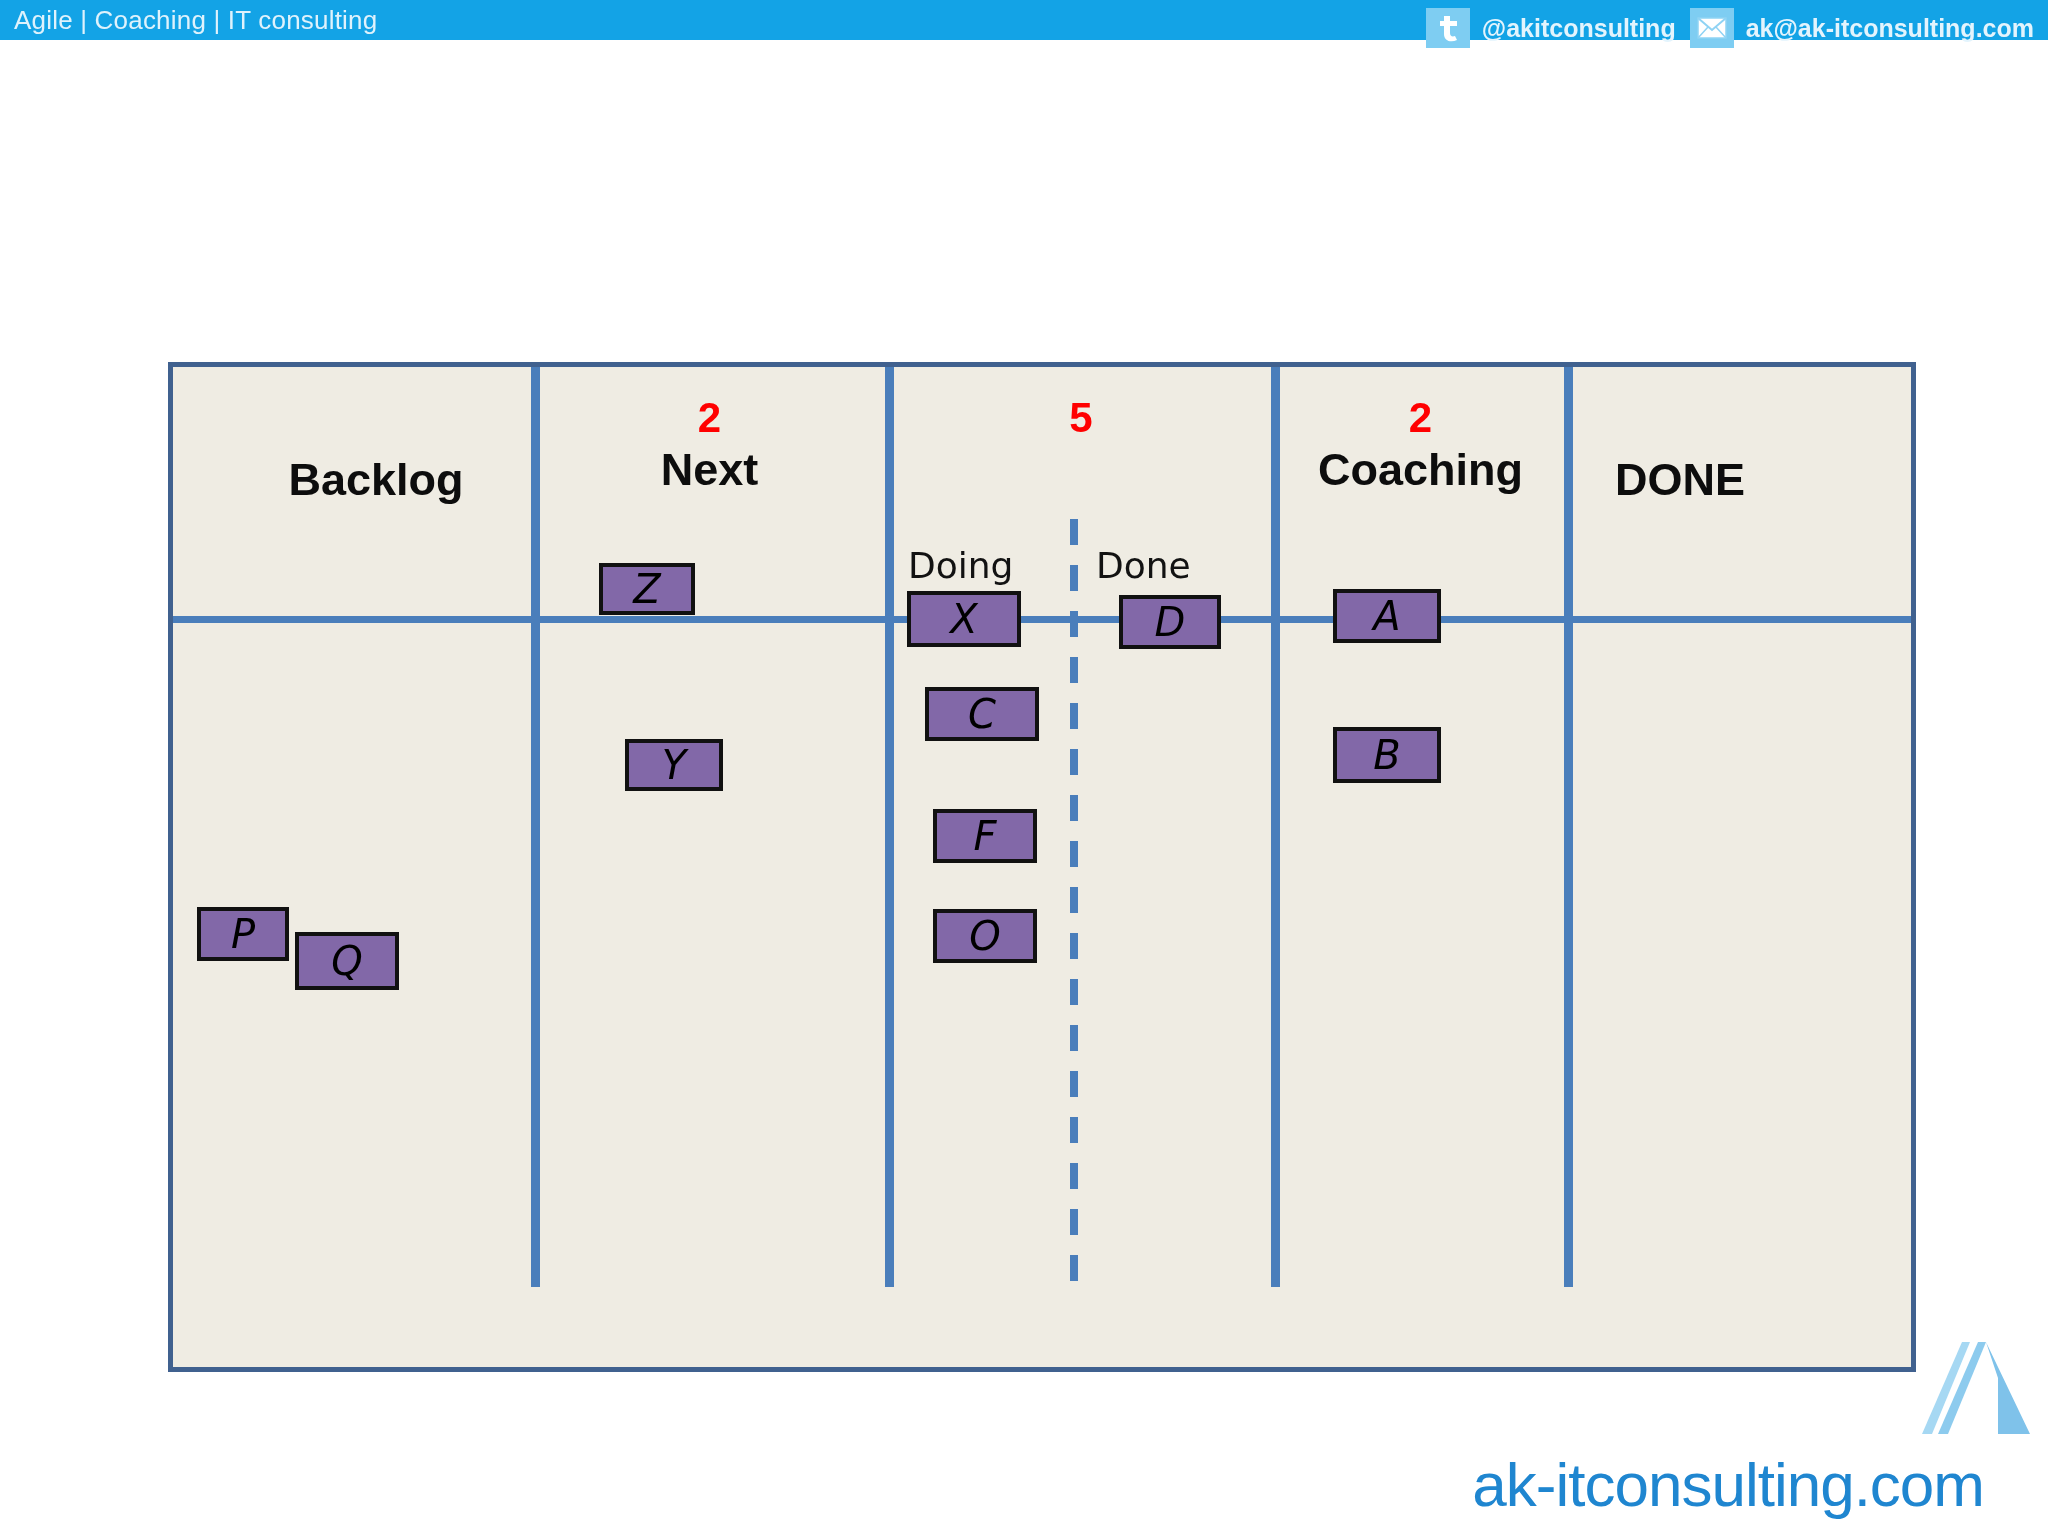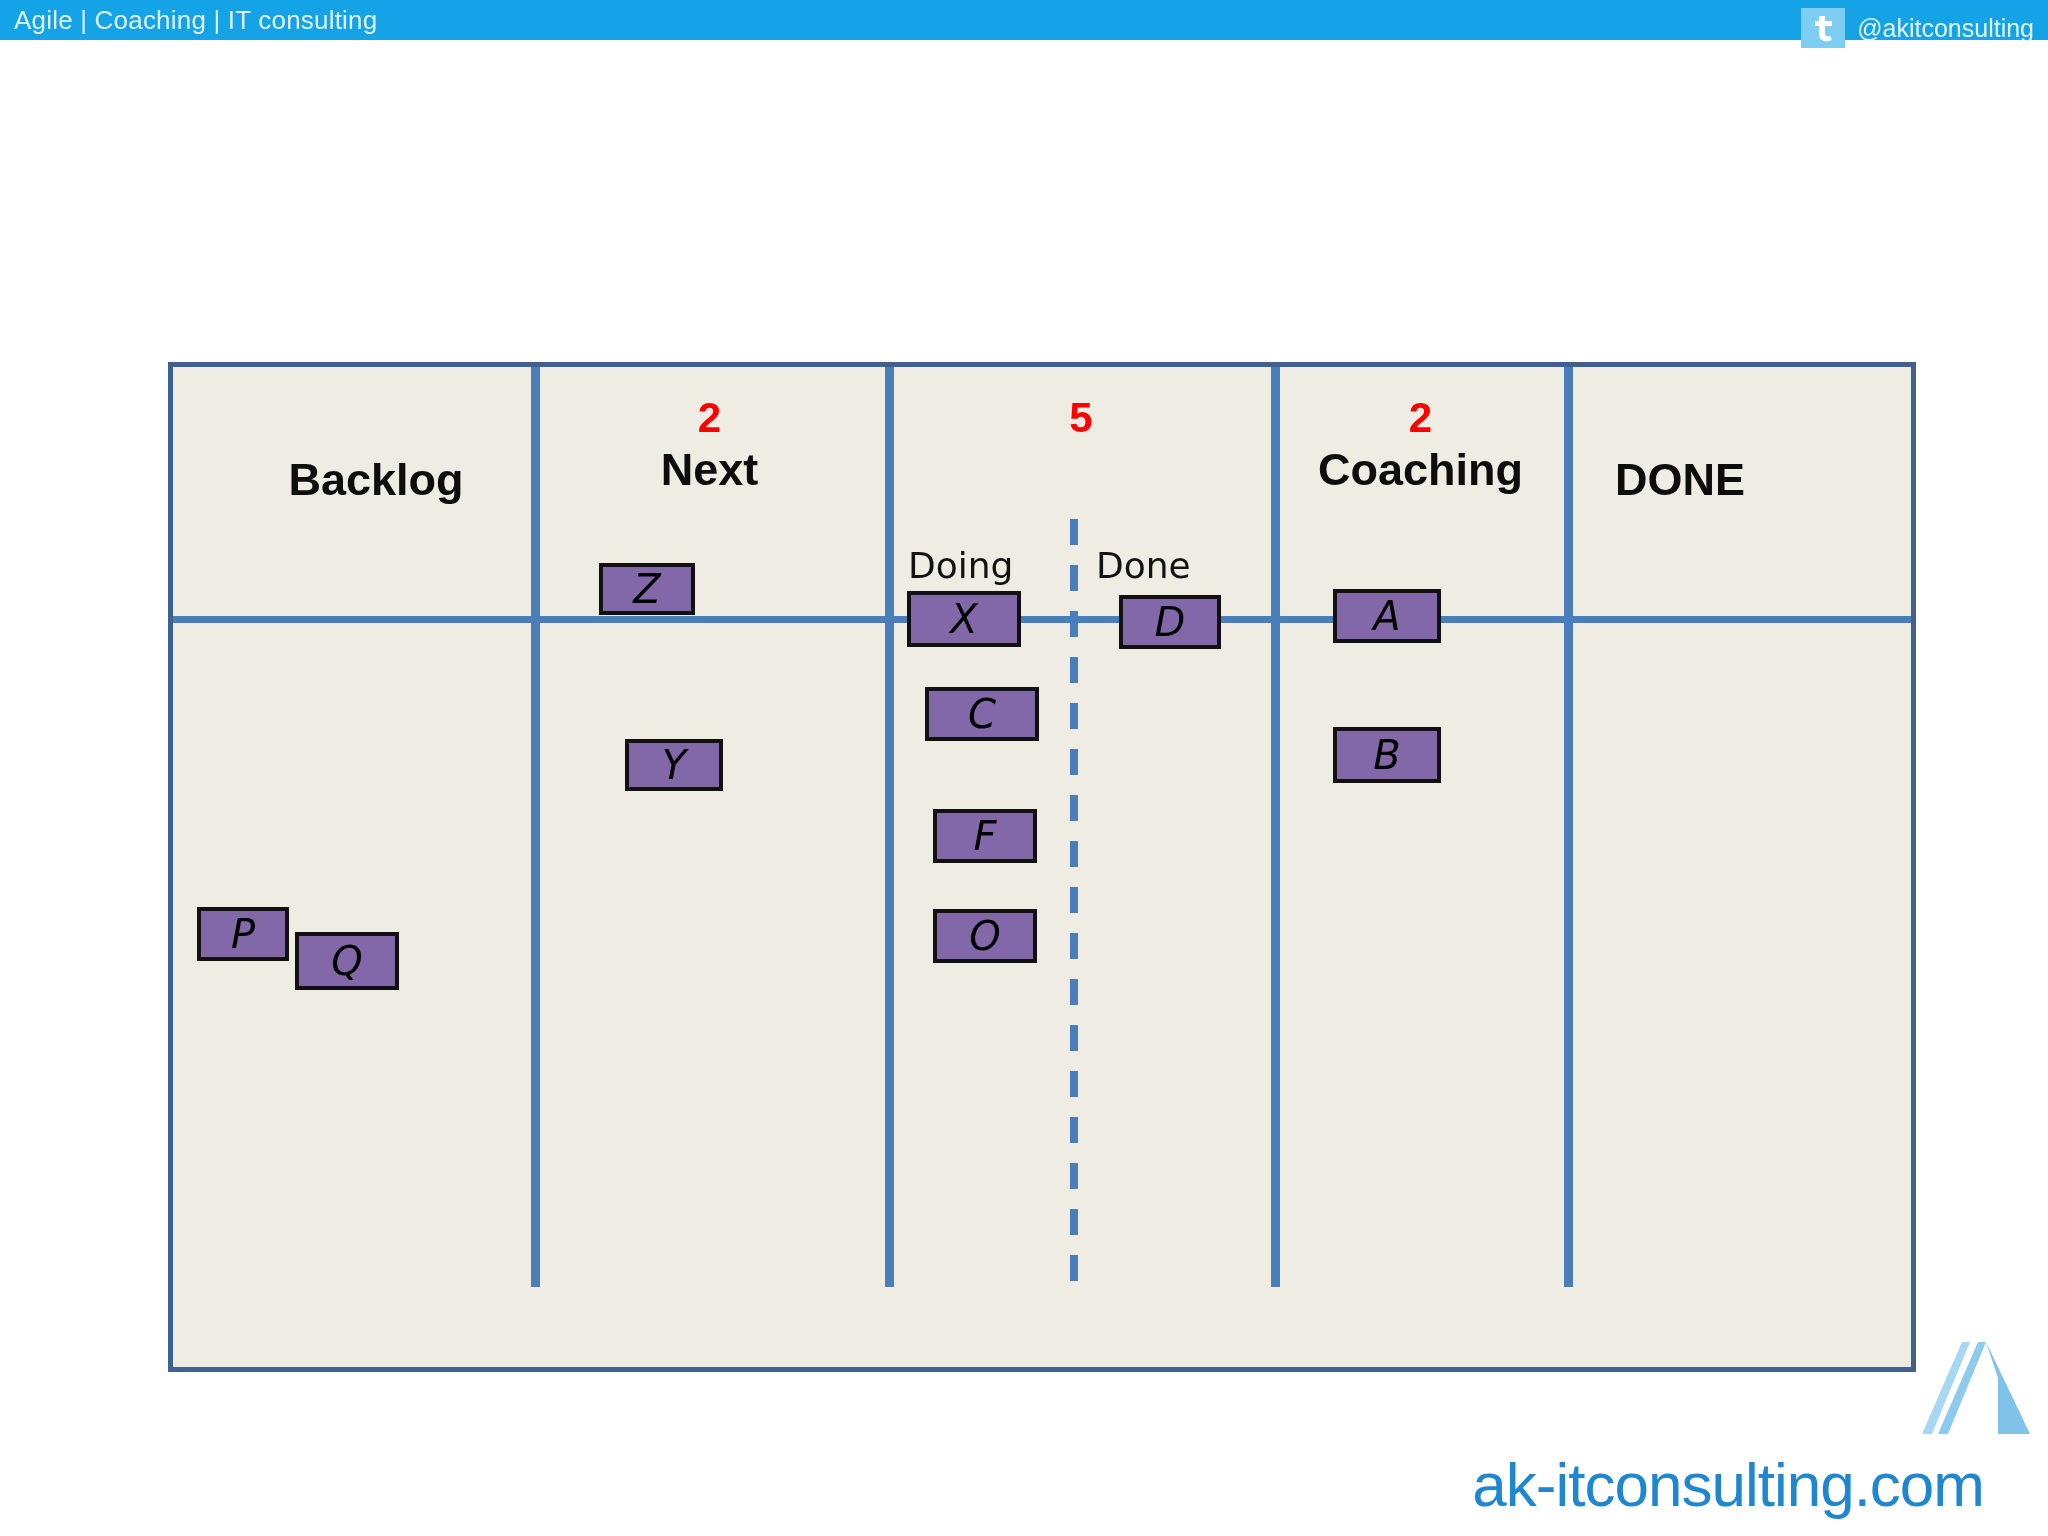--- a/index.html
+++ b/index.html
@@ -42,20 +42,21 @@
     position: absolute;
     right: 0; top: 0;
     height: 40px;
     display: flex;
     align-items: stretch;
   }
   .banner-chip {
     display: flex;
     align-items: center;
     height: 56px;
+    font-weight: bold;
   }
   .banner-iconbox {
     width: 44px; height: 40px;
     background: #7ecdf2;
     display: flex;
     align-items: center;
     justify-content: center;
   }
   .banner-iconbox svg { display: block; }
   .banner-text {
@@ -201,20 +202,30 @@
 
       <div class="banner-chip">
         <div class="banner-iconbox">
           <svg width="26" height="28" viewBox="0 0 26 28">
             <path d="M9 2 h6 v5 h7 v5 h-7 v7 c0 3 2 4 5 3 l2 4 c-6 3 -13 1 -13 -6 v-8 h-4 v-5 h4 z" fill="#ffffff"></path>
           </svg>
         </div>
         <div class="banner-text">@akitconsulting</div>
       </div>
 
+      <div class="banner-chip">
+        <div class="banner-iconbox">
+          <svg width="30" height="22" viewBox="0 0 30 22">
+            <rect x="1" y="1" width="28" height="20" fill="#ffffff" stroke="#8fd3f4" stroke-width="1.5"></rect>
+            <path d="M1 1 L15 13 L29 1" fill="none" stroke="#8fd3f4" stroke-width="2"></path>
+            <path d="M1 21 L11 10 M29 21 L19 10" fill="none" stroke="#8fd3f4" stroke-width="1.5"></path>
+          </svg>
+        </div>
+        <div class="banner-text">ak@ak-itconsulting.com</div>
+      </div>
 
     </div>
   </div>
 
 
   <div id="board">
 
     <div id="board-header">
 
       <div class="col-header" style="left:0; width:406px;">

